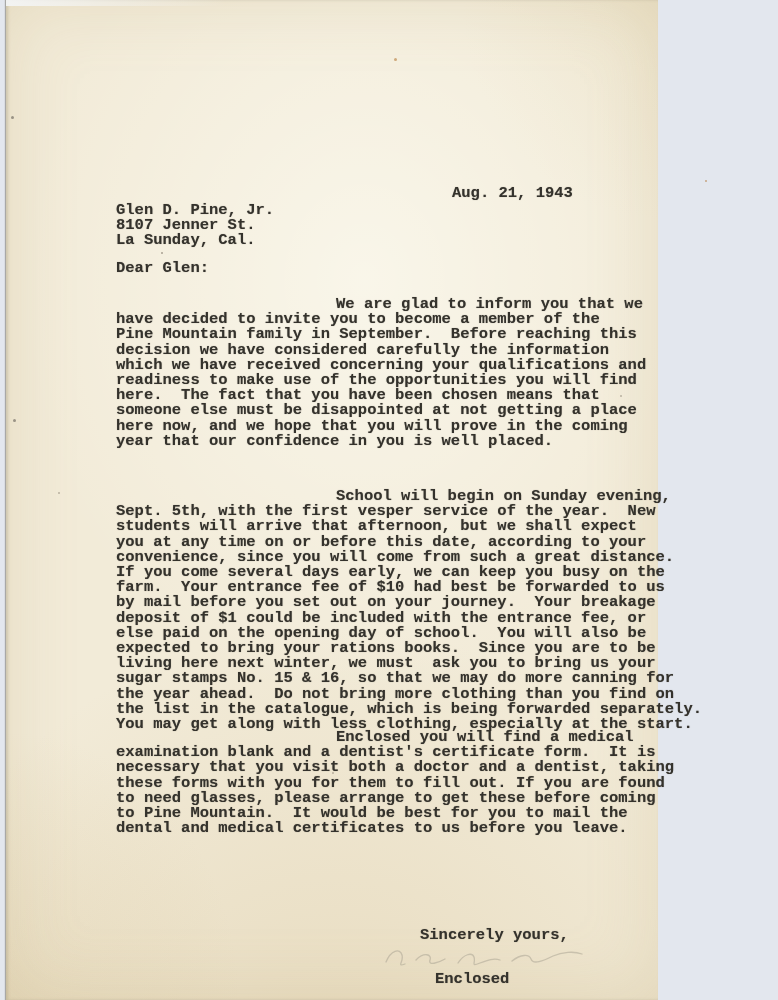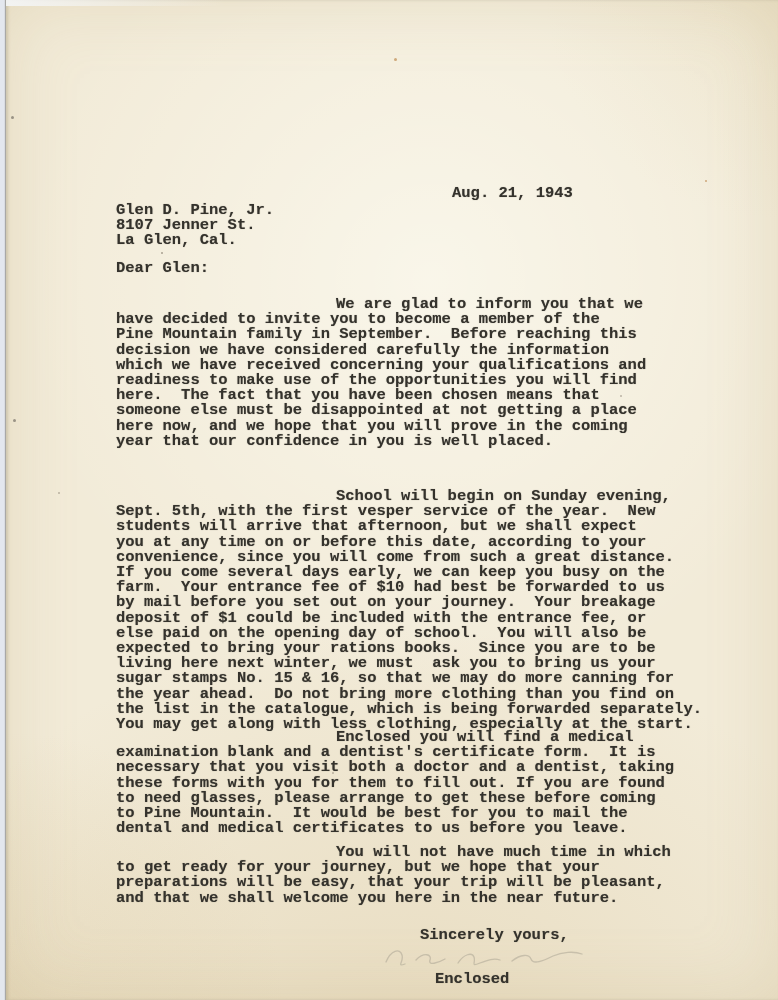--- a/index.html
+++ b/index.html
@@ -4,21 +4,21 @@
 <style>
   html,body{margin:0;padding:0;}
   body{
     width:778px;height:1000px;
     background:#e3e7ee;
     font-family:"Liberation Sans", sans-serif;
     overflow:hidden;
   }
   .scan{position:relative;width:778px;height:1000px;}
   .paper{
-    position:absolute;left:6px;top:0;width:772px;height:1000px;
+    position:absolute;left:6px;top:0;width:652px;height:1000px;
     background:
       radial-gradient(90% 70% at 55% 28%, rgba(255,255,248,0.55), rgba(255,255,248,0) 60%),
       radial-gradient(130% 90% at 50% 112%, rgba(203,177,124,0.30), rgba(203,177,124,0) 55%),
       radial-gradient(60% 45% at 0% 100%, rgba(205,182,132,0.22), rgba(205,182,132,0) 60%),
       radial-gradient(55% 40% at 100% 0%, rgba(214,196,150,0.16), rgba(214,196,150,0) 55%),
       #f2ebd8;
     box-shadow:
       inset 0 0 70px rgba(184,158,106,0.22),
       inset 2px 0 3px rgba(150,142,122,0.35),
       -1px 0 1px rgba(95,90,78,0.45);
@@ -56,21 +56,21 @@
 </style>
 </head>
 <body>
 
 <div class="scan">
   <div class="paper">
     <div class="corner-light"></div>
 
     <div class="tw date">Aug. 21, 1943</div>
 
-    <div class="tw address"><div>Glen D. Pine, Jr.</div><div>8107 Jenner St.</div><div>La Glen, Cal.</div></div>
+    <div class="tw address"><div>Glen D. Pine, Jr.</div><div>8107 Jenner St.</div><div>La Sunday, Cal.</div></div>
 
     <div class="tw salutation">Dear Glen:</div>
 
     <div class="tw par p1">We are glad to inform you that we
 have decided to invite you to become a member of the
 Pine Mountain family in September.  Before reaching this
 decision we have considered carefully the information
 which we have received concerning your qualifications and
 readiness to make use of the opportunities you will find
 here.  The fact that you have been chosen means that
@@ -93,24 +93,20 @@
 the year ahead.  Do not bring more clothing than you find on
 the list in the catalogue, which is being forwarded separately.
 You may get along with less clothing, especially at the start.</div>
     <div class="tw par p3">Enclosed you will find a medical
 examination blank and a dentist's certificate form.  It is
 necessary that you visit both a doctor and a dentist, taking
 these forms with you for them to fill out. If you are found
 to need glasses, please arrange to get these before coming
 to Pine Mountain.  It would be best for you to mail the
 dental and medical certificates to us before you leave.</div>
-    <div class="tw par p4">You will not have much time in which
-to get ready for your journey, but we hope that your
-preparations will be easy, that your trip will be pleasant,
-and that we shall welcome you here in the near future.</div>
 
     <div class="tw closing">Sincerely yours,</div>
 
     <svg class="signature" width="212" height="28" viewBox="0 0 212 28">
       <path d="M8 20 C13 8, 22 6, 24 13 C26 20, 18 25, 27 22 M38 18 C46 10, 54 12, 52 18 C50 24, 60 21, 67 17 M80 21 C86 12, 94 10, 96 15 C98 21, 92 25, 102 21 C110 18, 116 16, 122 18 M134 19 C143 12, 151 12, 153 17 C155 23, 165 19, 175 14 C184 10, 196 9, 204 12" fill="none" stroke="#a69f90" stroke-width="1.3" stroke-linecap="round" opacity="0.5"></path>
     </svg>
 
     <div class="tw role">Enclosed</div>
 
 

